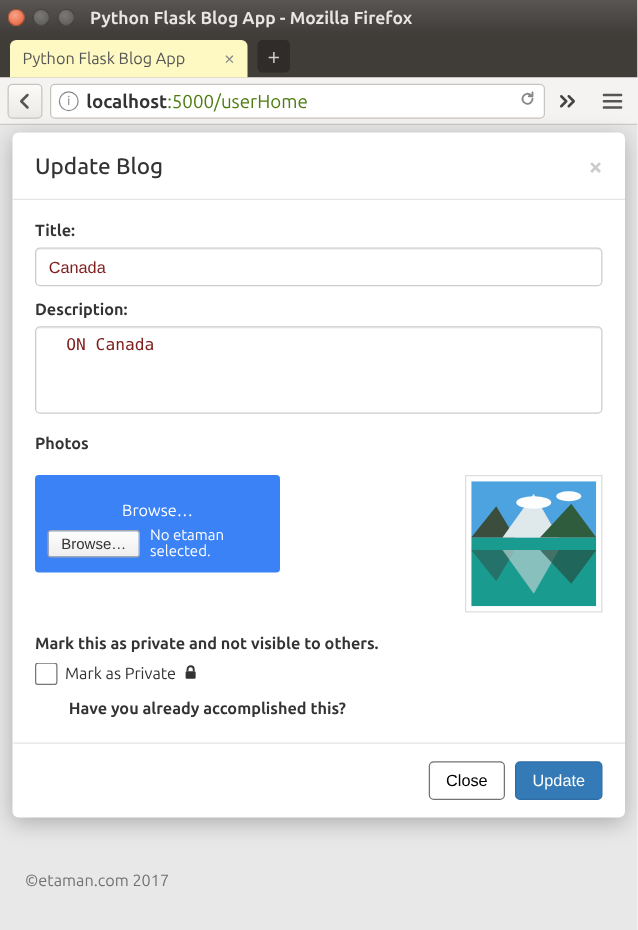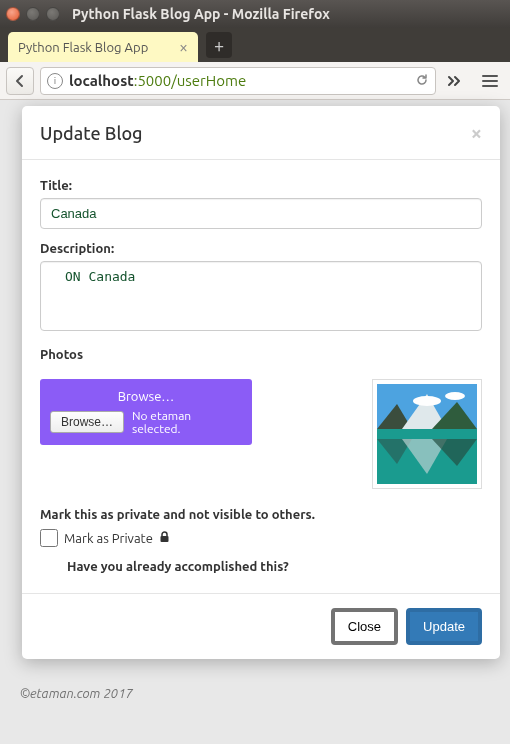--- a/index.html
+++ b/index.html
@@ -29,44 +29,44 @@
 .reload { margin-left:auto; color:#888; }
 .more-btn, .menu-btn { width:28px; height:28px; display:flex; align-items:center; justify-content:center; color:#555; border-radius:3px; }
 .menu-btn { border:1px solid transparent; }
 .more-btn svg, .back-btn svg, .menu-btn svg { display:block; }
 
 
 .page { position:absolute; top:100px; left:0; right:0; bottom:0; background:#f2f2f2; }
 
 
 .modal-back { position:absolute; inset:0; background:rgba(0,0,0,.04); }
-.modal { position:absolute; top:6px; left:22px; right:10px; background:#fff; border-radius:5px; box-shadow:0 4px 18px rgba(0,0,0,.25); }
+.modal { position:absolute; top:6px; left:10px; right:10px; background:#fff; border-radius:5px; box-shadow:0 4px 18px rgba(0,0,0,.25); }
 .modal-head { padding:15px 18px; border-bottom:1px solid #e5e5e5; display:flex; align-items:center; }
 .modal-title { font-size:18px; font-weight:500; color:#333; }
 .modal-x { margin-left:auto; color:#ccc; font-size:20px; font-weight:bold; }
 .modal-body { padding:14px 18px; font-size:13px; color:#333; }
 .form-label { font-weight:bold; display:block; margin:4px 0 6px; }
-.form-input { width:100%; border:1px solid #ccc; border-radius:4px; padding:7px 10px; font-size:13px; color:#14532d; box-shadow: inset 0 1px 1px rgba(0,0,0,.06); }
+.form-input { width:100%; border:1px solid #ccc; border-radius:4px; padding:7px 10px; font-size:13px; color:#7f1d1d; box-shadow: inset 0 1px 1px rgba(0,0,0,.06); }
 textarea.form-input { height:70px; resize:none;padding-left:24px; }
 .photos-row { display:flex; align-items:flex-start; gap:14px; margin-top:18px; }
-.upload-box { background:#8b5cf6; color:#fff; padding:10px 0 10px; border-radius:3px; width:212px; }
+.upload-box { background:#3b82f6; color:#fff; padding:22px 0 10px; border-radius:3px; width:196px; }
 .upload-top { text-align:center; font-size:13px; padding-bottom:6px; }
 .upload-bottom { display:flex; align-items:center; gap:8px; padding:0 10px; }
 .browse-btn { background:linear-gradient(#fefefe,#eee); border:1px solid #aaa; border-radius:3px; padding:3px 10px; font-size:12px; color:#333; }
 .nofile { font-size:12px; }
 .thumb { width:110px; height:110px; margin-left:auto; border:1px solid #ddd; padding:4px; display:flex; align-items:center; justify-content:center; }
 .thumb svg { display:block; }
 .cb-row { margin:8px 0; display:flex; align-items:center; gap:6px; }
 .cb-row input { width:18px; height:18px; }
 .lock-icon, .check-icon { display:inline-block; vertical-align:middle; }
 .modal-foot { border-top:1px solid #e5e5e5; padding:14px 18px; display:flex; justify-content:flex-end; gap:8px; }
-.btn { font-size:13px; padding:7px 13px; border-radius:4px; border:4px solid #737373; background:#fff; }
+.btn { font-size:13px; padding:7px 13px; border-radius:4px; border:1px solid #737373; background:#fff; }
 .btn-primary { background:#337ab7; color:#fff; border-color:#2e6da4; }
 
-.footer-text { position:absolute; left:20px; bottom:44px; color:#777; font-size:13px;font-style:italic; }
+.footer-text { position:absolute; left:20px; bottom:32px; color:#777; font-size:13px; }
 </style>
 </head>
 <body>
 
 <div class="titlebar">
   <div class="win-btn win-close"></div>
   <div class="win-btn win-min"></div>
   <div class="win-btn win-max"></div>
   <div class="win-title">Python Flask Blog App - Mozilla Firefox</div>
 </div>

